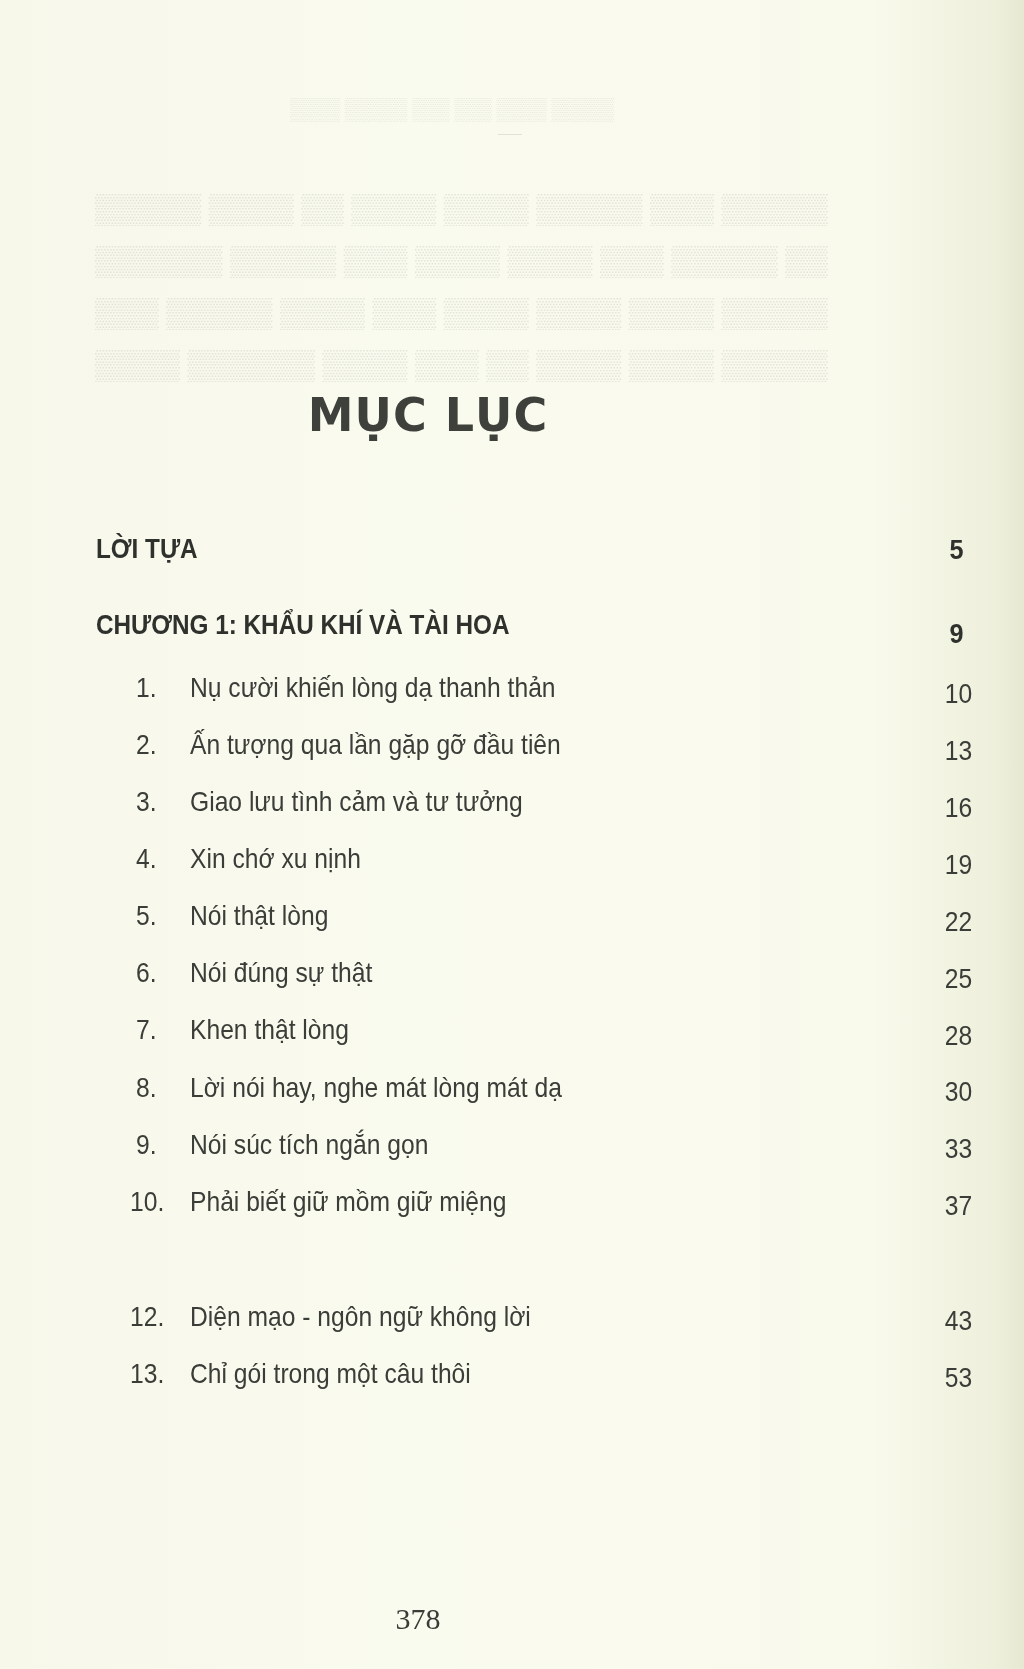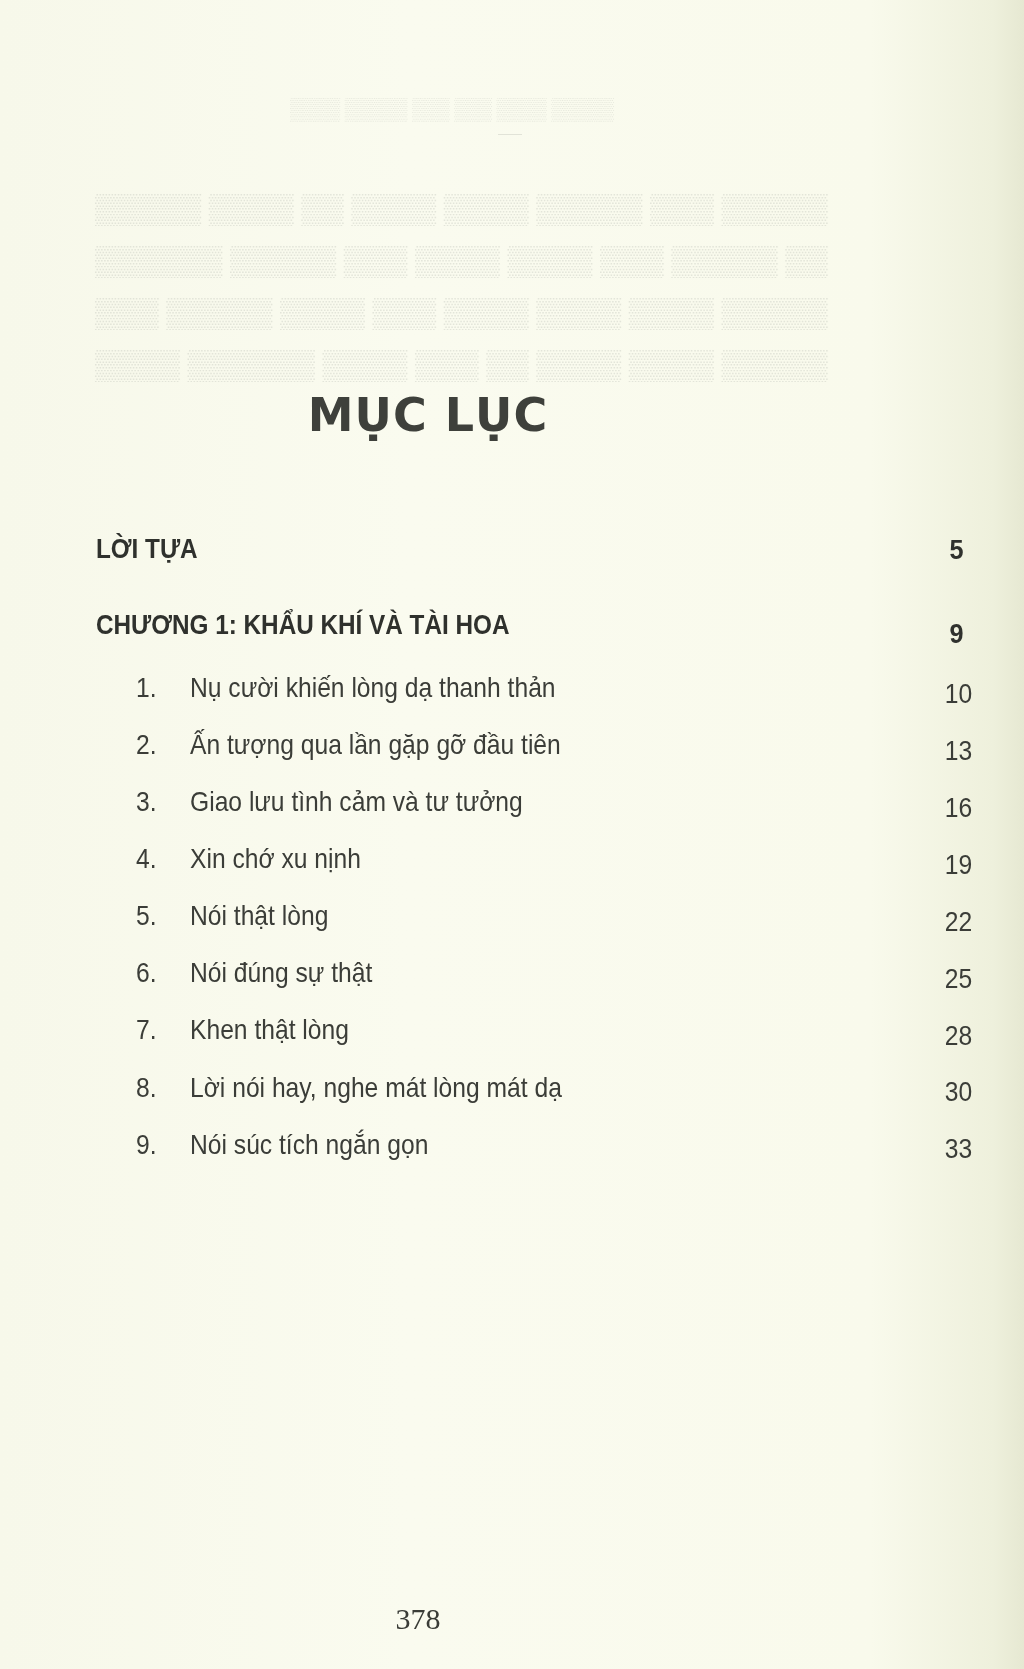--- a/index.html
+++ b/index.html
@@ -186,15 +186,30 @@
   <div class="entry" style="top:1072px">
     <span class="num">8.</span>
     <span class="text">Lời nói hay, nghe mát lòng mát dạ</span>
     <span class="pg" style="top:4px">30</span>
   </div>
   <div class="entry" style="top:1129px">
     <span class="num">9.</span>
     <span class="text">Nói súc tích ngắn gọn</span>
     <span class="pg" style="top:4px">33</span>
   </div>
+  <div class="entry" style="top:1186px">
+    <span class="num" style="left:-6px">10.</span>
+    <span class="text">Phải biết giữ mồm giữ miệng</span>
+    <span class="pg" style="top:4px">37</span>
+  </div>
+  <div class="entry" style="top:1301px">
+    <span class="num" style="left:-6px">12.</span>
+    <span class="text">Diện mạo - ngôn ngữ không lời</span>
+    <span class="pg" style="top:4px">43</span>
+  </div>
+  <div class="entry" style="top:1358px">
+    <span class="num" style="left:-6px">13.</span>
+    <span class="text">Chỉ gói trong một câu thôi</span>
+    <span class="pg" style="top:4px">53</span>
+  </div>
 
   <div class="page-number">378</div>
 </div>
 
 </body></html>

